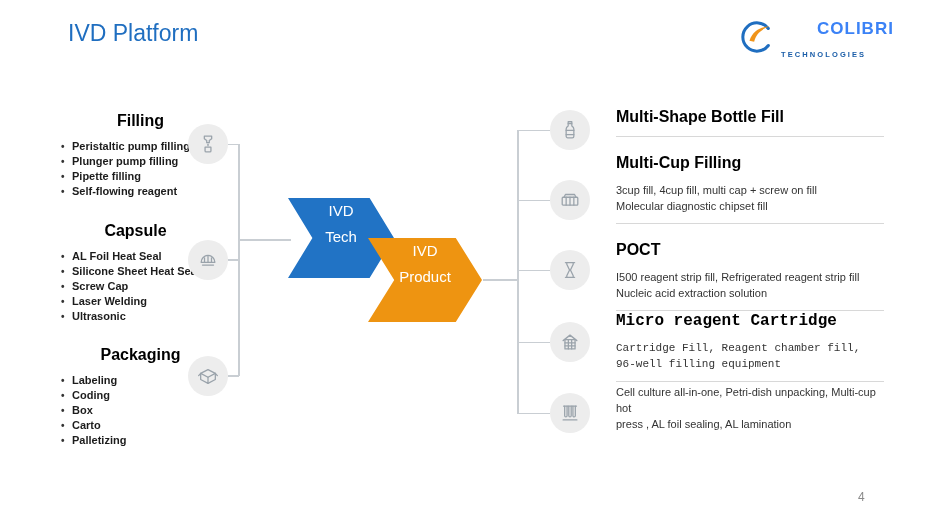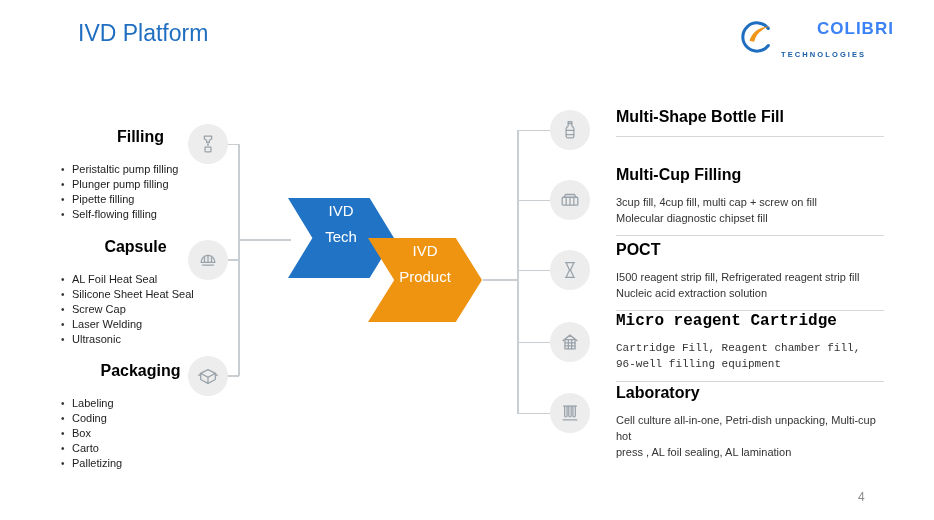--- a/index.html
+++ b/index.html
@@ -1,29 +1,29 @@
 <!DOCTYPE html>
 <html><head>
 <meta charset="utf-8">
 <style>
   html,body{margin:0;padding:0;background:#fff;}
   #slide{
     position:relative;width:934px;height:520px;background:#ffffff;overflow:hidden;
     font-family:"Liberation Sans", sans-serif;color:#111;
   }
-  .slide-title{position:absolute;left:68px;top:20px;font-size:23px;font-weight:500;color:#1F6EC0;margin-left:10px;}
+  .slide-title{position:absolute;left:68px;top:20px;font-size:23px;font-weight:500;color:#1F6EC0;}
   
   .logo{position:absolute;left:740px;top:20px;display:flex;align-items:center;gap:7px;}
   .logo-text{display:flex;flex-direction:column;line-height:1;}
   .logo-brand{font-size:17px;font-weight:bold;color:#3b82f6;letter-spacing:1px;margin-left:36px;}
   .logo-sub{font-size:7.5px;font-weight:bold;color:#1A5DA8;letter-spacing:2.1px;margin-top:14px;}
   
   .left-group{position:absolute;}
-  .group-heading{font-size:16px;font-weight:bold;color:#000;text-align:center;margin:16px;}
-  .bullets{list-style:none;margin:9px 0 0;padding:0;font-size:11px;color:#1c1c1c;}
+  .group-heading{font-size:16px;font-weight:bold;color:#000;text-align:center;margin:0;}
+  .bullets{list-style:none;margin:9px 0 0;padding:0;font-size:11px;color:#1c1c1c;font-weight:bold;}
   .bullets li{position:relative;padding-left:14px;line-height:15px;}
   .bullets li::before{content:"•";position:absolute;left:3px;top:0;font-size:10px;color:#333;}
   
   .icon-circle{position:absolute;width:40px;height:40px;border-radius:50%;background:#EDEDED;
     display:flex;align-items:center;justify-content:center;}
   .icon-circle svg{stroke:#9AA3AB;fill:none;stroke-width:1.4;stroke-linecap:round;stroke-linejoin:round;}
   
   .hline,.vline{position:absolute;background:#C9CED3;}
   .hline{height:1.5px;}
   .vline{width:1.5px;}
@@ -59,21 +59,21 @@
       <span class="logo-sub">TECHNOLOGIES</span>
     </span>
   </div>
 
   <div class="left-group" style="left:58px;top:112px;width:165px;">
     <div class="group-heading">Filling</div>
     <ul class="bullets">
       <li>Peristaltic pump filling</li>
       <li>Plunger pump filling</li>
       <li>Pipette filling</li>
-      <li>Self-flowing filling</li>
+      <li>Self-flowing reagent</li>
     </ul>
   </div>
 
   <div class="left-group" style="left:58px;top:222px;width:155px;">
     <div class="group-heading">Capsule</div>
     <ul class="bullets">
       <li>AL Foil Heat Seal</li>
       <li>Silicone Sheet Heat Seal</li>
       <li>Screw Cap</li>
       <li>Laser Welding</li>
@@ -182,39 +182,38 @@
       <path d="M15.2 4.5v10.5a1.3 1.3 0 0 0 2.6 0V4.5"></path>
       <line x1="5" y1="4.5" x2="19" y2="4.5"></line>
       <line x1="4.5" y1="19.5" x2="19.5" y2="19.5"></line>
     </svg>
   </div>
 
   <div class="right-item" style="top:108px;">
     <div class="right-title">Multi-Shape Bottle Fill</div>
     <div class="divider"></div>
   </div>
-  <div class="right-item" style="top:166px;">
+  <div class="right-item" style="top:154px;">
     <div class="right-title">Multi-Cup Filling</div>
     <div class="right-desc">3cup fill, 4cup fill, multi cap + screw on fill
 Molecular diagnostic chipset fill</div>
     <div class="divider"></div>
   </div>
   <div class="right-item" style="top:241px;">
     <div class="right-title">POCT</div>
     <div class="right-desc">I500 reagent strip fill, Refrigerated reagent strip fill
 Nucleic acid extraction solution</div>
     <div class="divider"></div>
   </div>
   <div class="right-item" style="top:312px;font-family:Liberation Mono, monospace;">
     <div class="right-title">Micro reagent Cartridge</div>
     <div class="right-desc">Cartridge Fill, Reagent chamber fill,
 96-well filling equipment</div>
     <div class="divider"></div>
   </div>
   <div class="right-item" style="top:384px;">
-    <div class="right-title">Laboratory</div>
     <div class="right-desc">Cell culture all-in-one, Petri-dish unpacking, Multi-cup hot
 press , AL foil sealing, AL lamination</div>
   </div>
 
   <div class="page-number">4</div>
 
 </div>
 
 </body></html>

